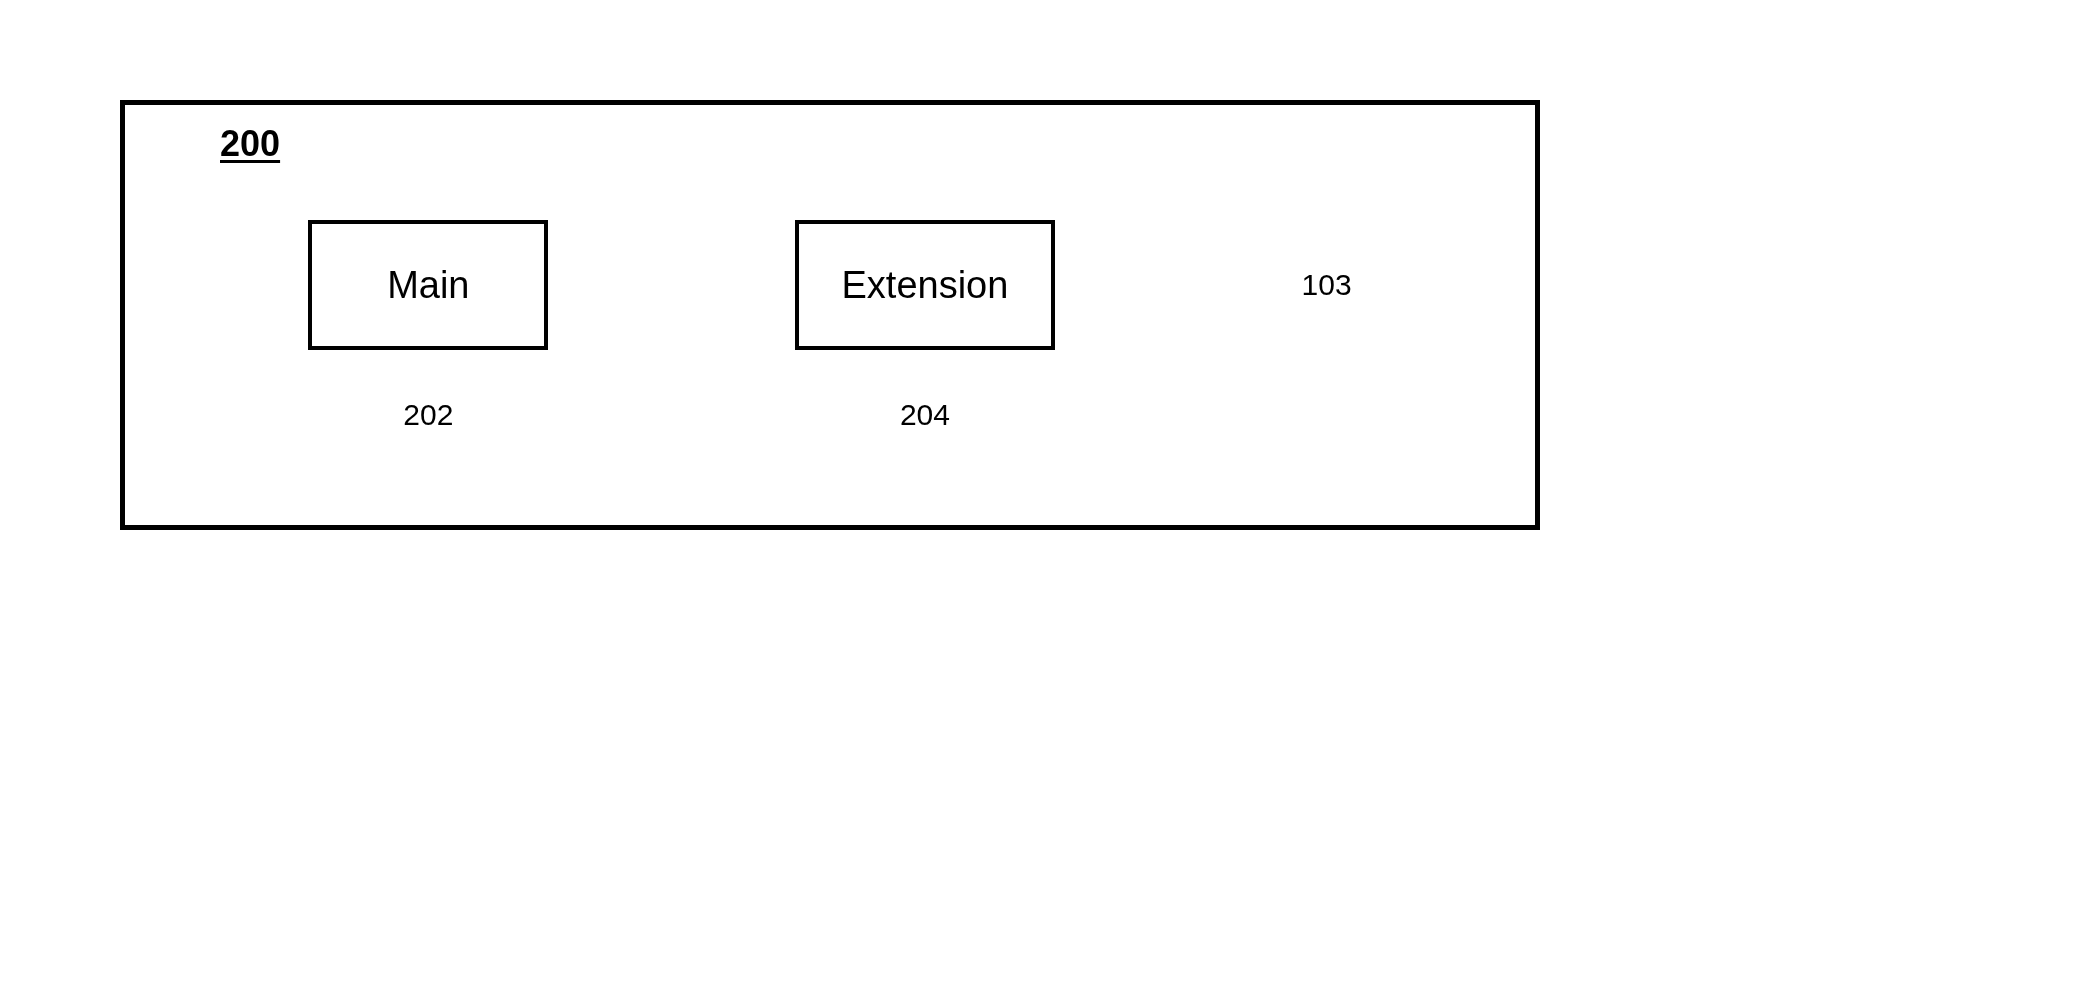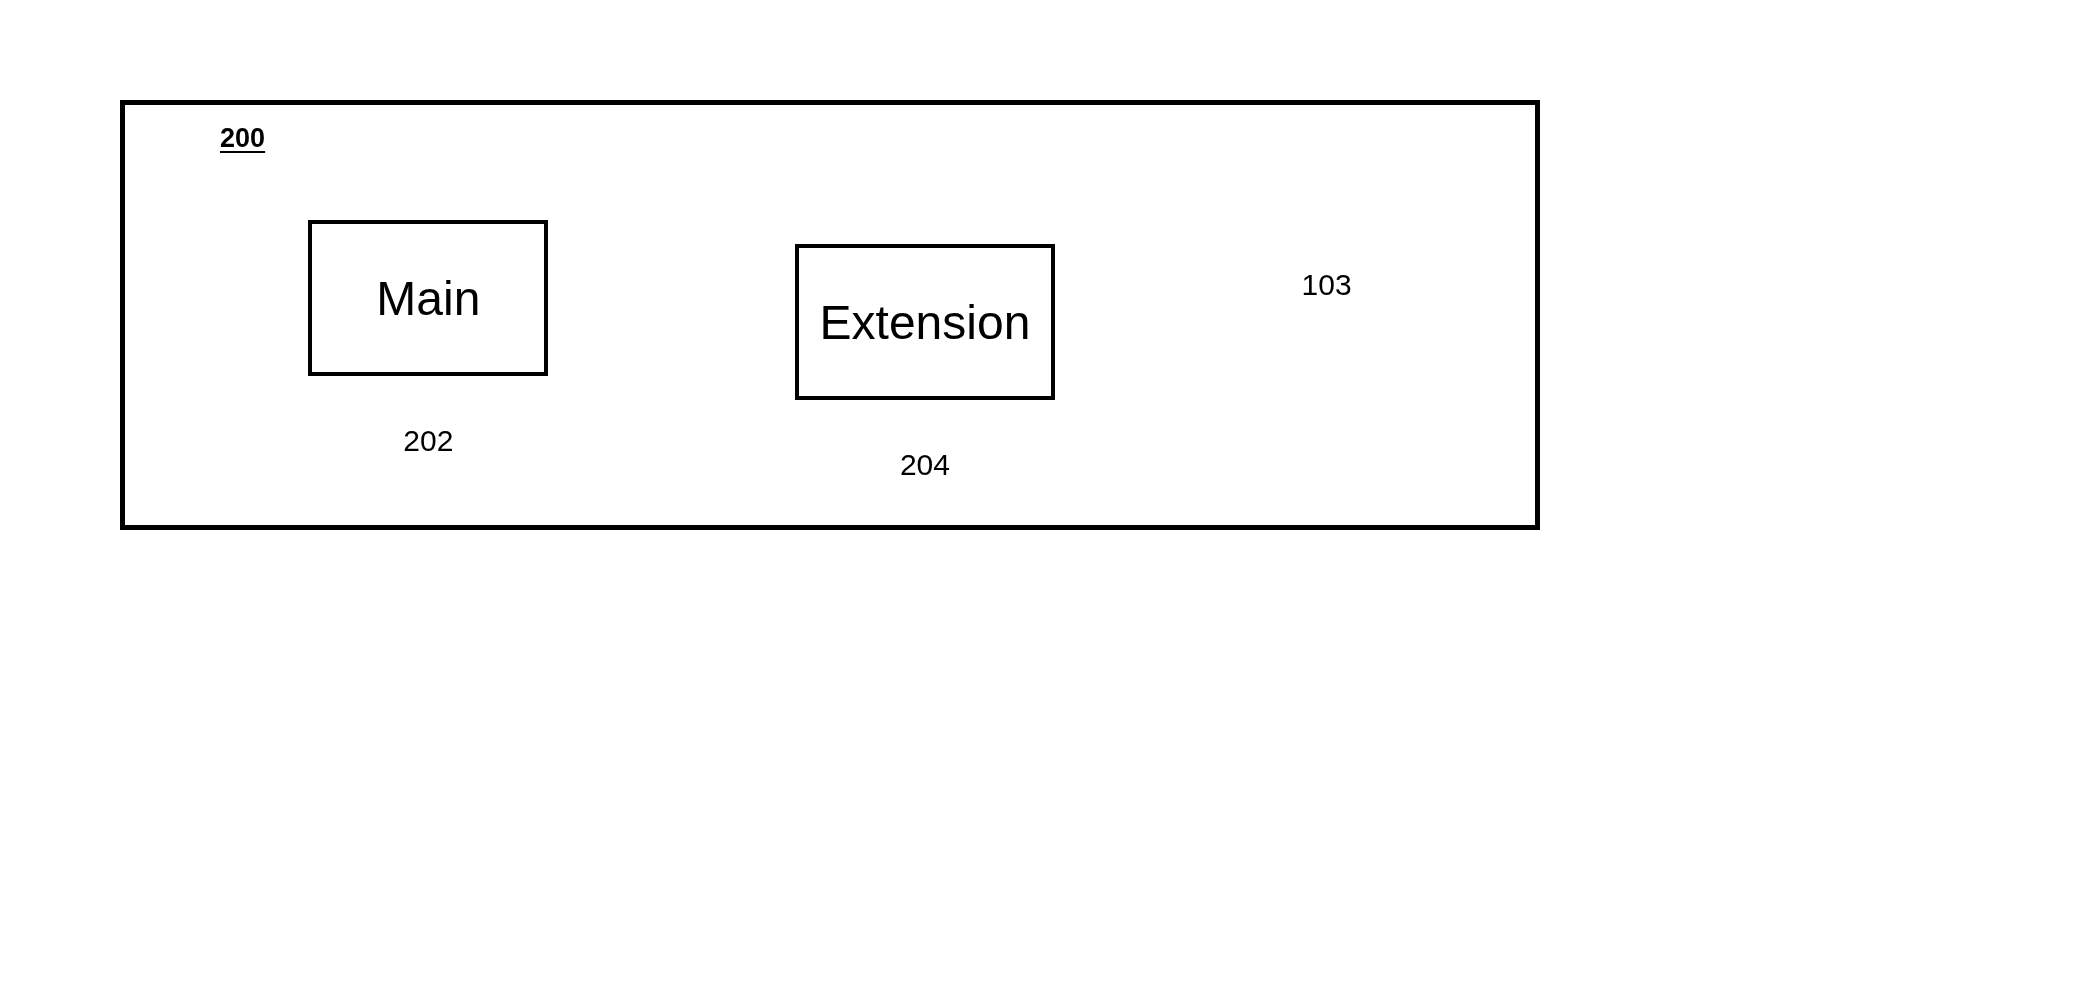--- a/index.html
+++ b/index.html
@@ -17,21 +17,21 @@
       top: 100px;
       width: 1420px;
       height: 430px;
       border: 5px solid #000;
       box-sizing: border-box;
     }
     .fig-id {
       position: absolute;
       left: 95px;
       top: 18px;
-      font-size: 27px;
+      font-size: 36px;
       font-weight: 700;
       text-decoration: underline;
       text-underline-offset: 4px;
     }
     .boxes {
       position: absolute;
       top: 115px;
       left: 0;
       right: 0;
       display: flex;
@@ -39,28 +39,28 @@
       padding: 0 60px;
     }
     .col {
       display: flex;
       flex-direction: column;
       align-items: center;
     }
     .box {
       border: 4px solid #000;
       width: 240px;
-      height: 156px;
+      height: 130px;
       display: flex;
       align-items: center;
       justify-content: center;
-      font-size: 48px;
+      font-size: 38px;
       box-sizing: border-box;
     }
-    .box.wide { width: 260px; margin-top: 24px; }
+    .box.wide { width: 260px; }
     .ref {
       margin-top: 48px;
       font-size: 30px;
     }
   </style>
 </head>
 <body>
 
 <div class="outer">
   <div class="fig-id">200</div>

